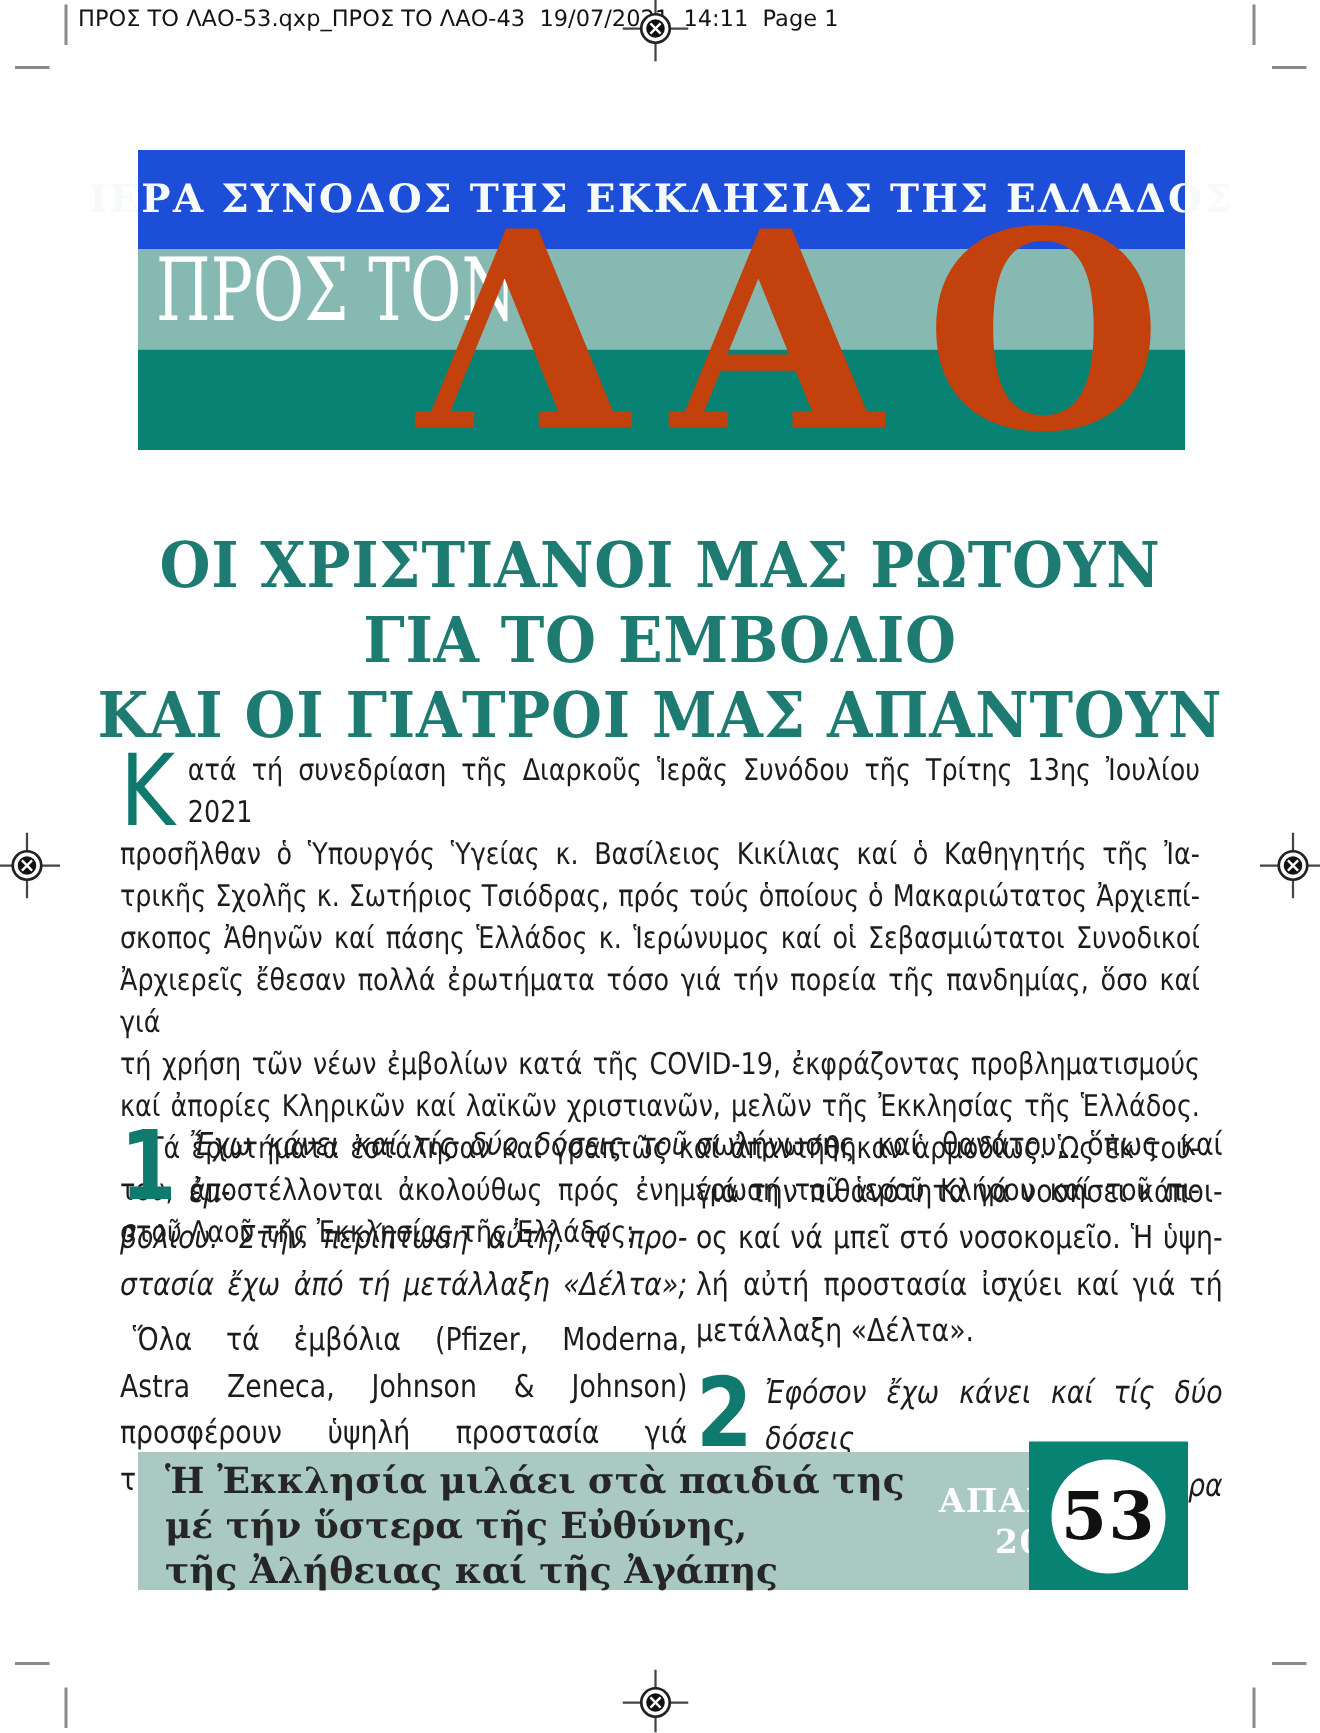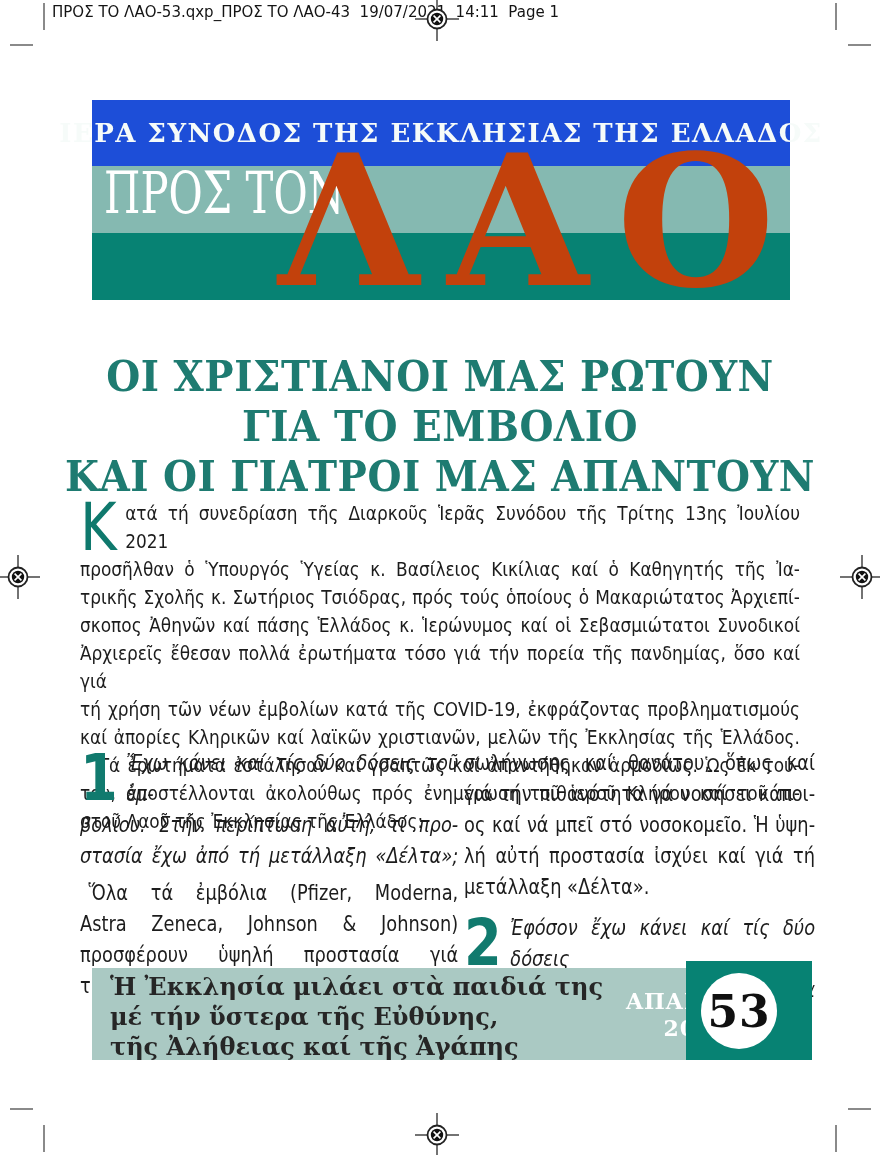--- a/index.html
+++ b/index.html
@@ -133,21 +133,20 @@
     color: #ffffff;
     font-family: "DejaVu Serif", "Liberation Serif", serif;
     font-weight: bold;
     font-size: 22px; line-height: 27px;
     letter-spacing: 1px;
   }
   .issue-badge {
     position: absolute; left: 686px; top: 961px;
     width: 106px; height: 99px;
     background: #078273;
-    padding-left: 20px;
   }
   .badge-circle {
     position: absolute; left: 15px; top: 12px;
     width: 76px; height: 76px;
     border-radius: 50%;
     background: #ffffff;
     display: flex; align-items: center; justify-content: center;
   }
   .badge-number {
     font-family: "DejaVu Serif", "Liberation Serif", serif;

